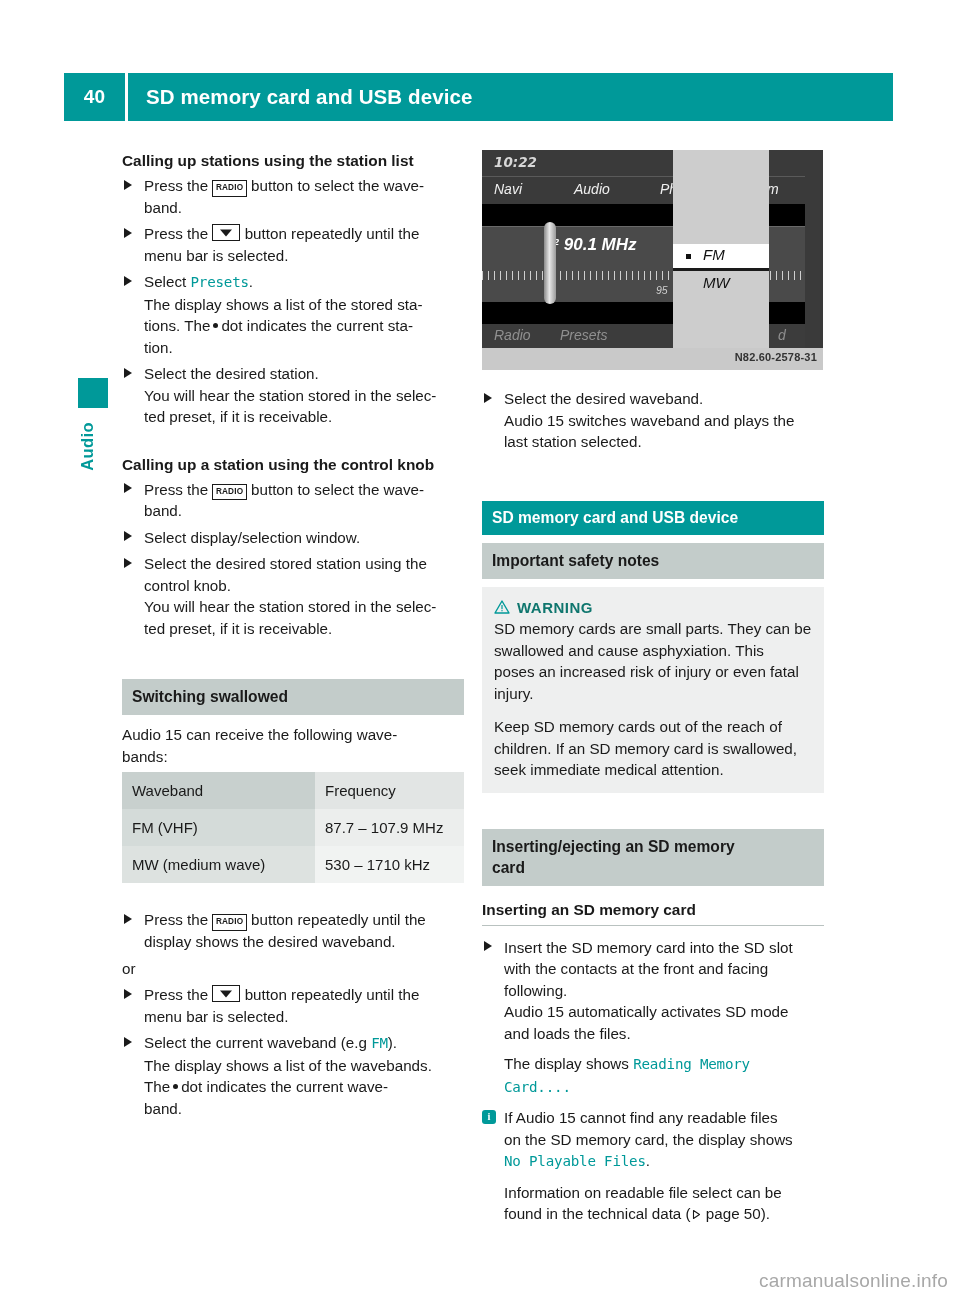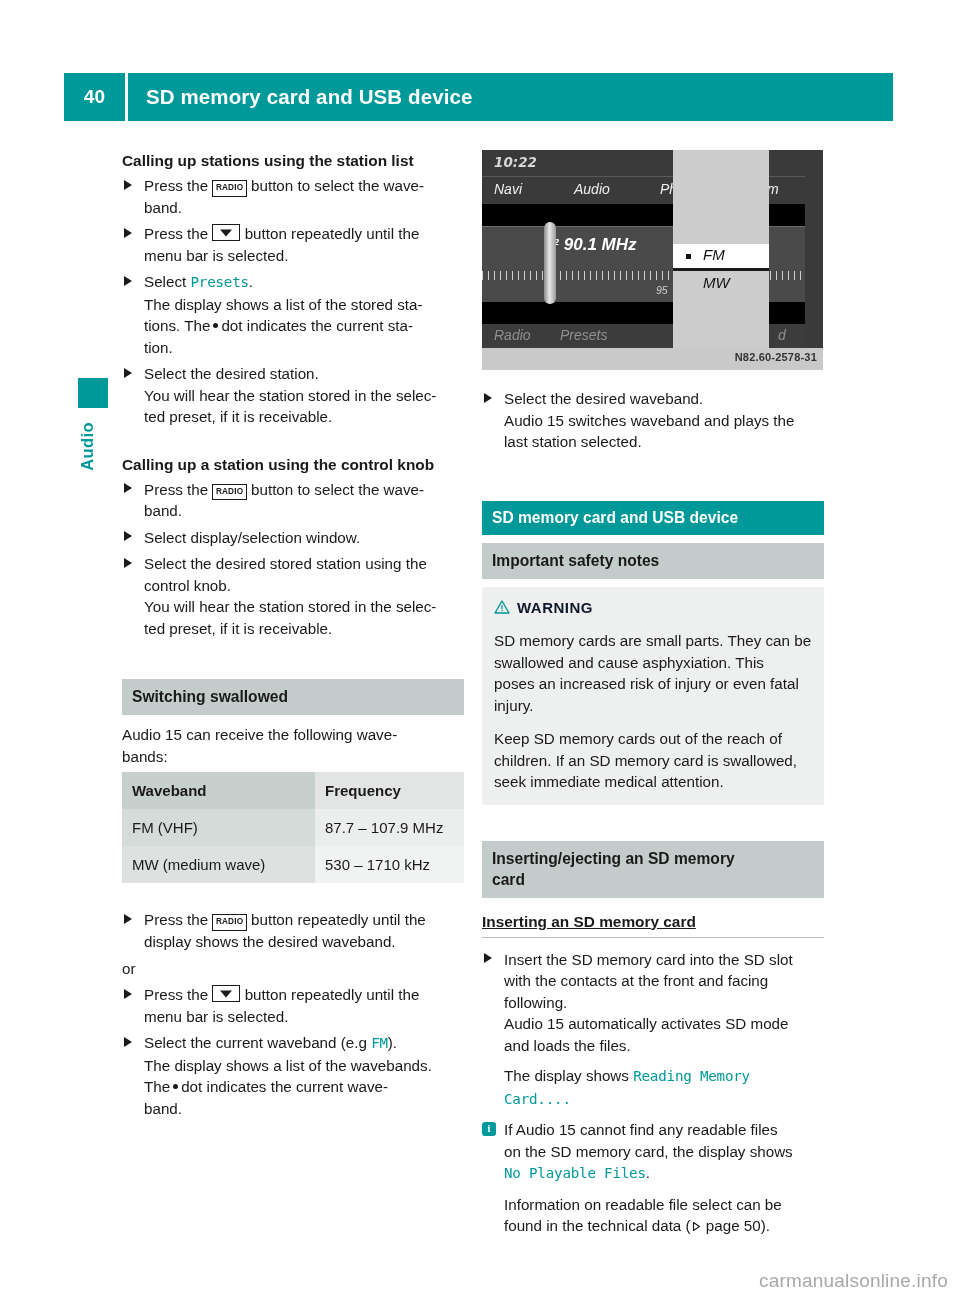--- a/index.html
+++ b/index.html
@@ -188,37 +188,36 @@
     font-weight: bold;
     padding: 7px 10px 8px 10px;
     line-height: 21px;
   }
   .rule-head {
     font-size: 15.4px;
     font-weight: bold;
     padding-bottom: 5px;
     border-bottom: 1.6px solid #b9c2c0;
     line-height: 20px;
-    text-decoration: underline;
   }
 
   
   .warnbox {
     background: #eeefef;
     padding: 10px 12px 12px 12px;
   }
   .warn-head {
-    color: #0f172a;
+    color: #0f766e;
     font-weight: bold;
     font-size: 15px;
     letter-spacing: .5px;
     display: flex;
     align-items: center;
     gap: 7px;
-    margin-bottom: 12px;
+    margin-bottom: 0;
   }
   .warn-tri { display: block; }
   .warnbox p { margin: 0 0 0 0; }
   .warnbox p + p { margin-top: 12px; }
 
   
   .note {
     position: relative;
     padding-left: 22px;
   }
@@ -244,21 +243,21 @@
     width: 342px;
     font-size: 15px;
   }
   table.wb td, table.wb th {
     padding: 9px 10px 9px 10px;
     text-align: left;
     font-weight: normal;
     line-height: 19px;
   }
   table.wb th {
-    font-weight: bold;
+    font-weight: normal;
     background: #d4dbd9;
   }
   table.wb .c1 { width: 173px; background: #d4dbd9; }
   table.wb .c2 { background: #eceeed; }
   table.wb tr.r2 .c1 { background: #dde2e0; }
   table.wb tr.r2 .c2 { background: #f1f3f2; }
   table.wb tr.hd th.c1 { background: #c8d0ce; }
   table.wb tr.hd th.c2 { background: #e2e5e4; }
 
   

